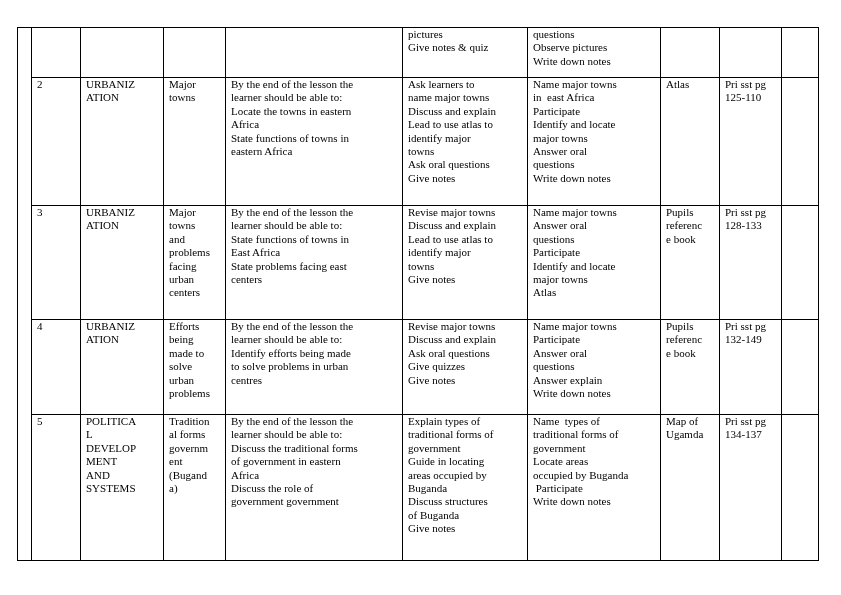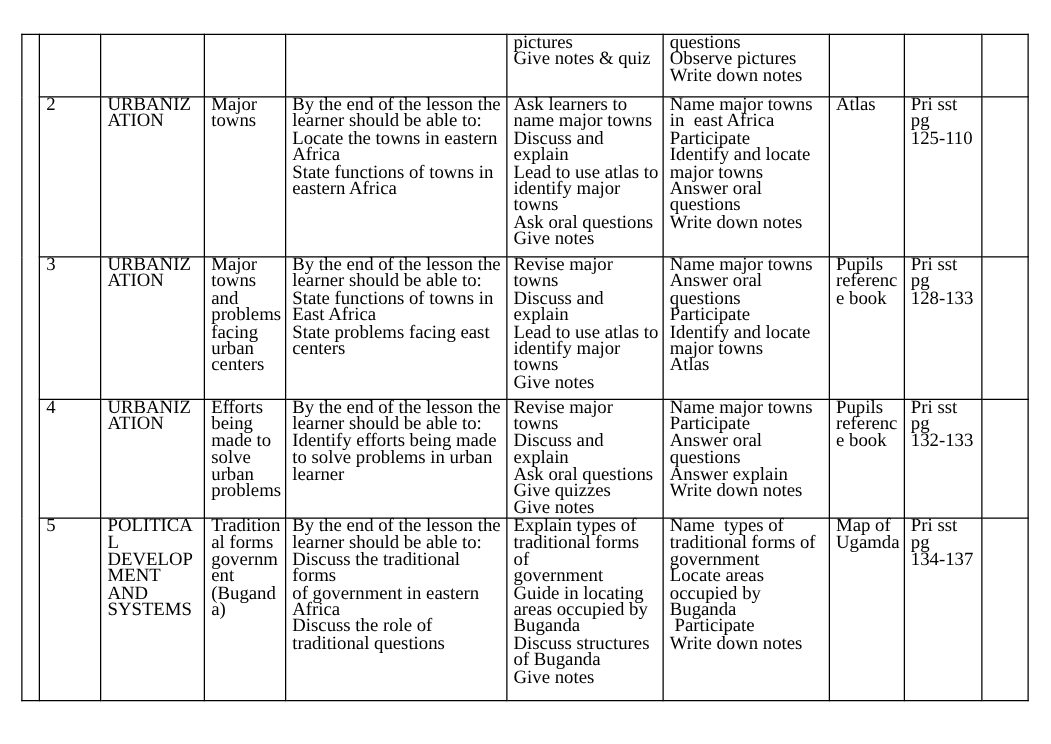--- a/index.html
+++ b/index.html
@@ -1,19 +1,19 @@
 <!DOCTYPE html>
 <html><head>
 <meta charset="utf-8">
 <style>
   html, body { margin: 0; padding: 0; background: #ffffff; }
   body { width: 841px; height: 595px; position: relative; overflow: hidden;
          font-family: "Liberation Serif", serif; color: #000; }
   .page { position: absolute; left: 17px; top: 27px; }
-  table { border-collapse: collapse; table-layout: fixed; font-size: 15px; line-height: 13.4px; }
+  table { border-collapse: collapse; table-layout: fixed; font-size: 11px; line-height: 13.4px; }
   td { border: 1px solid #000; vertical-align: top; padding: 0 3px 0 5px; word-wrap: break-word; }
   td.margin-col { padding: 0; }
   .line { display: block; white-space: pre-wrap; }
 </style>
 </head>
 <body>
 
 <div class="page">
 <table>
   <colgroup>
@@ -158,21 +158,21 @@
             <span class="line">made to</span>
             <span class="line">solve</span>
             <span class="line">urban</span>
             <span class="line">problems</span>
           </td>
           <td>
             <span class="line">By the end of the lesson the</span>
             <span class="line">learner should be able to:</span>
             <span class="line">Identify efforts being made</span>
             <span class="line">to solve problems in urban</span>
-            <span class="line">learner</span>
+            <span class="line">centres</span>
           </td>
           <td>
             <span class="line">Revise major towns</span>
             <span class="line">Discuss and explain</span>
             <span class="line">Ask oral questions</span>
             <span class="line">Give quizzes</span>
             <span class="line">Give notes</span>
           </td>
           <td>
             <span class="line">Name major towns</span>
@@ -182,21 +182,21 @@
             <span class="line">Answer explain</span>
             <span class="line">Write down notes</span>
           </td>
           <td>
             <span class="line">Pupils</span>
             <span class="line">referenc</span>
             <span class="line">e book</span>
           </td>
           <td>
             <span class="line">Pri sst pg</span>
-            <span class="line">132-133</span>
+            <span class="line">132-149</span>
           </td>
           <td></td>
         </tr>
         <tr style="height: 146px;">
           <td>5</td>
           <td>
             <span class="line">POLITICA</span>
             <span class="line">L</span>
             <span class="line">DEVELOP</span>
             <span class="line">MENT</span>
@@ -211,21 +211,21 @@
             <span class="line">(Bugand</span>
             <span class="line">a)</span>
           </td>
           <td>
             <span class="line">By the end of the lesson the</span>
             <span class="line">learner should be able to:</span>
             <span class="line">Discuss the traditional forms</span>
             <span class="line">of government in eastern</span>
             <span class="line">Africa</span>
             <span class="line">Discuss the role of</span>
-            <span class="line">traditional questions</span>
+            <span class="line">government government</span>
           </td>
           <td>
             <span class="line">Explain types of</span>
             <span class="line">traditional forms of</span>
             <span class="line">government</span>
             <span class="line">Guide in locating</span>
             <span class="line">areas occupied by</span>
             <span class="line">Buganda</span>
             <span class="line">Discuss structures</span>
             <span class="line">of Buganda</span>

